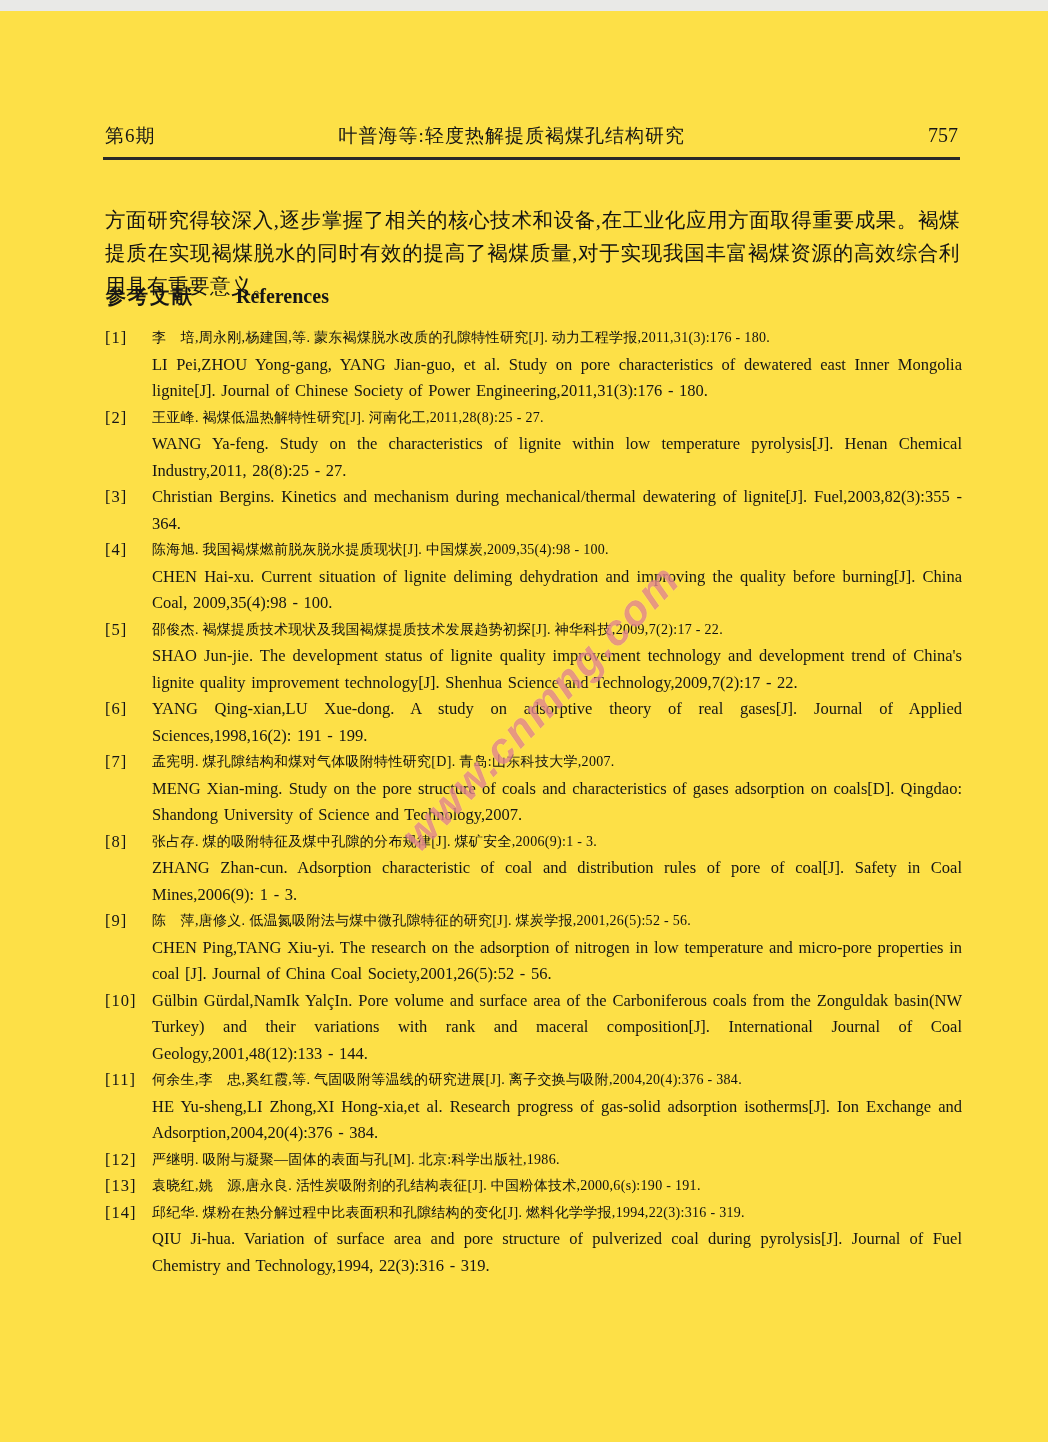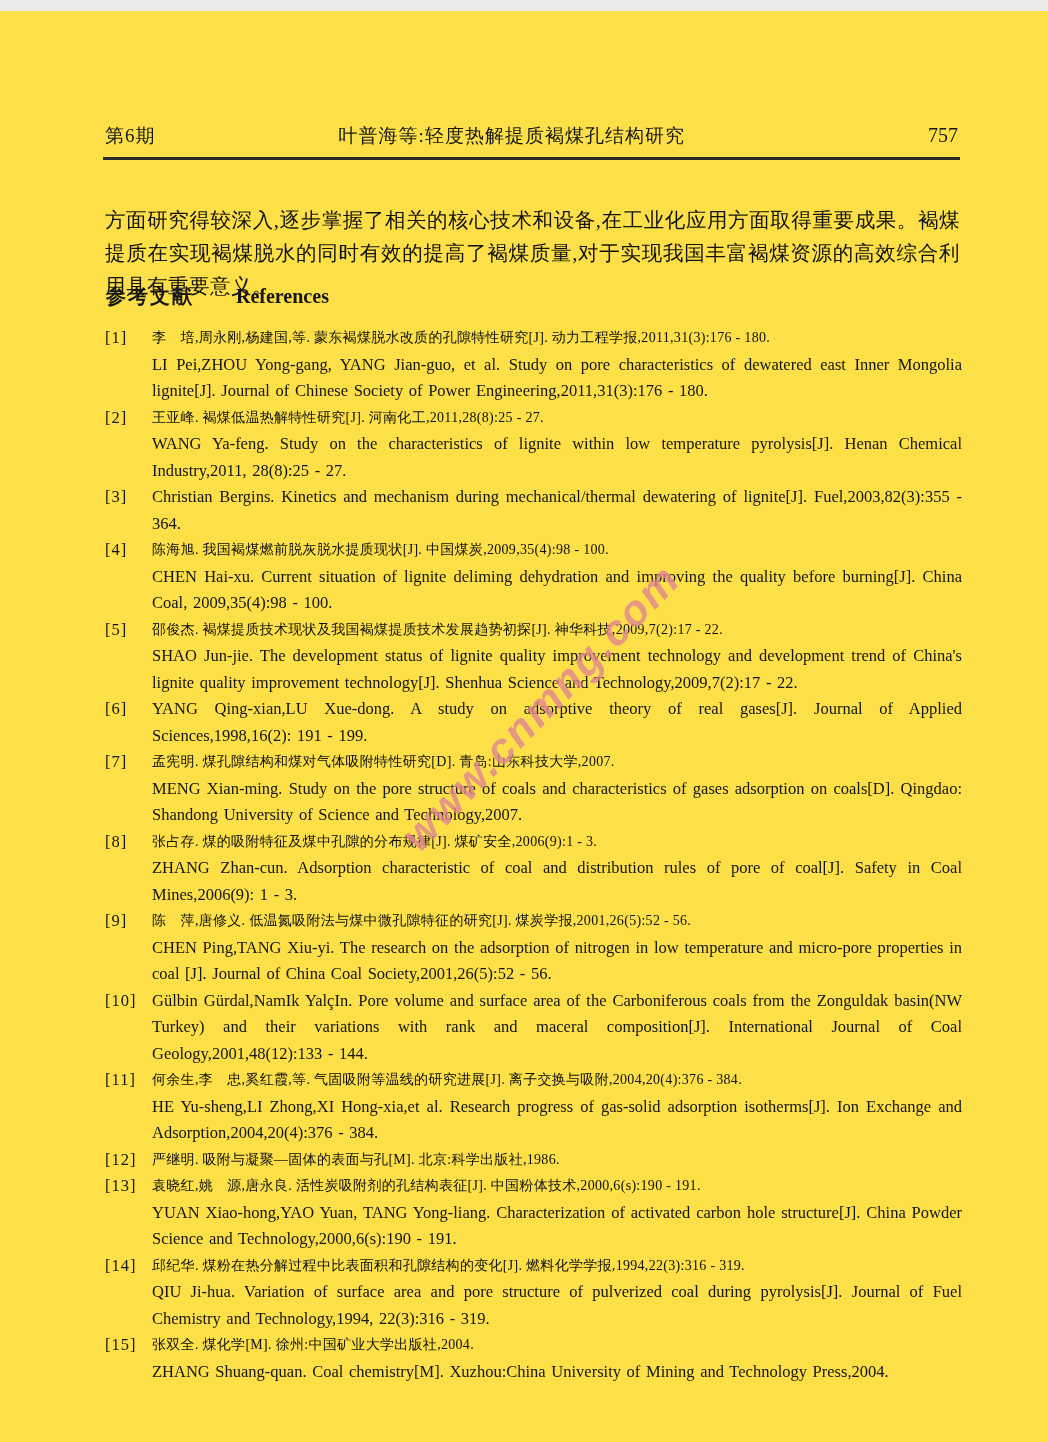--- a/index.html
+++ b/index.html
@@ -232,36 +232,28 @@
     <div class="ref-num">[12]</div>
     <div class="ref-body">
           <div class="ref-line zh">严继明. 吸附与凝聚—固体的表面与孔[M]. 北京:科学出版社,1986.</div>
         </div>
   </div>
 
   <div class="ref-item">
     <div class="ref-num">[13]</div>
     <div class="ref-body">
           <div class="ref-line zh">袁晓红,姚　源,唐永良. 活性炭吸附剂的孔结构表征[J]. 中国粉体技术,2000,6(s):190 - 191.</div>
-          <div class="ref-line en">YUAN Xiao-hong,YAO Yuan, TANG Yong-liang.  Characterization of activated carbon hole structure[J]. China Powder Science and Technology,2000,6(s):190 - 191.</div>
         </div>
   </div>
 
   <div class="ref-item">
     <div class="ref-num">[14]</div>
     <div class="ref-body">
           <div class="ref-line zh">邱纪华. 煤粉在热分解过程中比表面积和孔隙结构的变化[J]. 燃料化学学报,1994,22(3):316 - 319.</div>
           <div class="ref-line en">QIU Ji-hua.  Variation of surface area and pore structure of pulverized coal during pyrolysis[J]. Journal of Fuel Chemistry and Technology,1994, 22(3):316 - 319.</div>
         </div>
   </div>
 
-  <div class="ref-item">
-    <div class="ref-num">[15]</div>
-    <div class="ref-body">
-          <div class="ref-line zh">张双全. 煤化学[M]. 徐州:中国矿业大学出版社,2004.</div>
-          <div class="ref-line en">ZHANG Shuang-quan.  Coal chemistry[M]. Xuzhou:China University of Mining and Technology Press,2004.</div>
-        </div>
-  </div>
 </div>
 
   <div class="watermark">www.cnmng.com</div>
 
 </div>
 
 </body></html>

